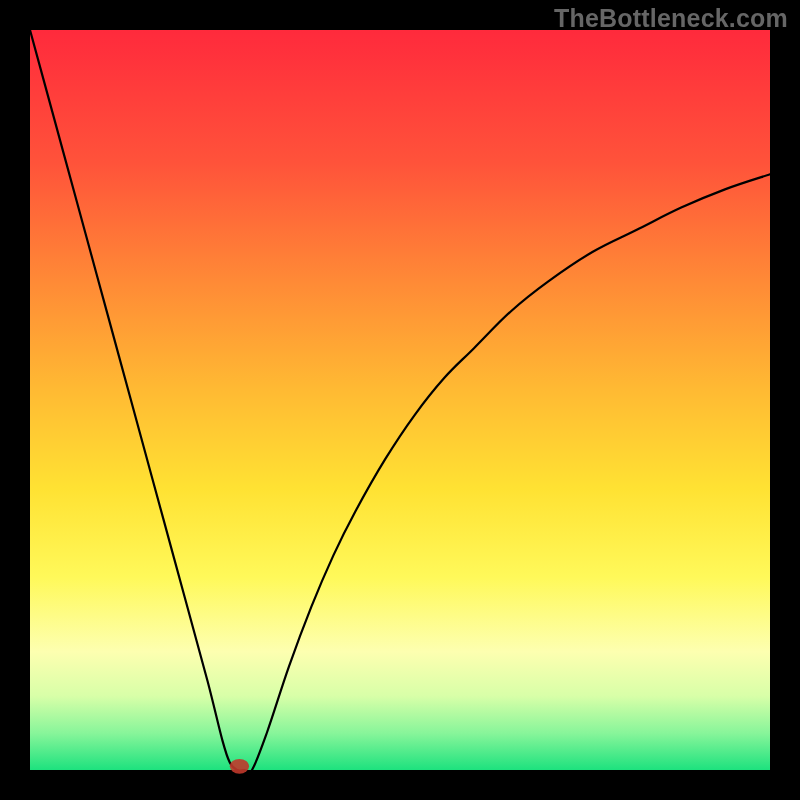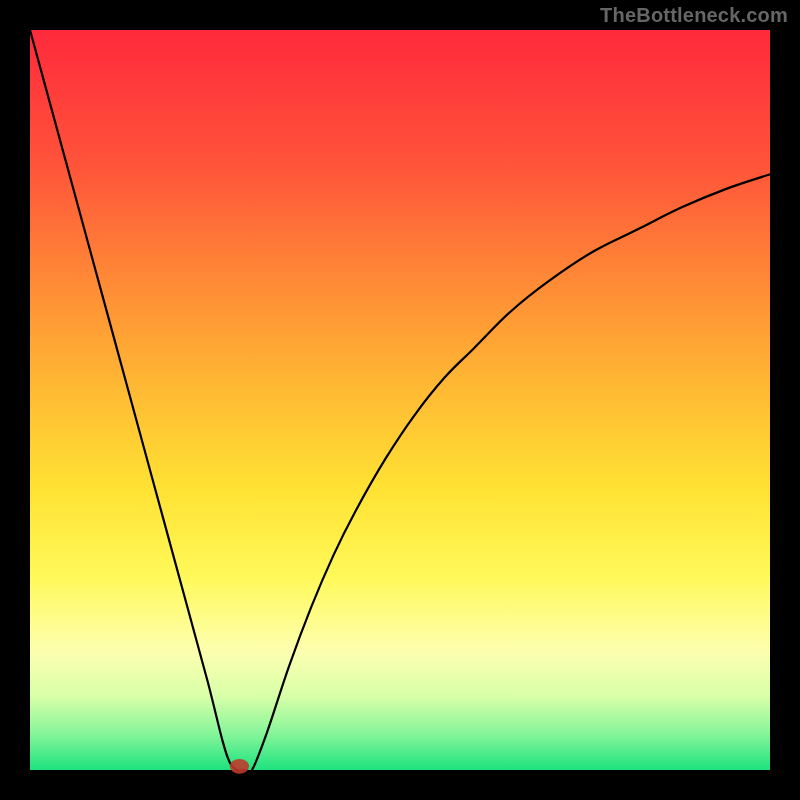--- a/index.html
+++ b/index.html
@@ -9,21 +9,21 @@
     width: 800px;
     height: 800px;
     background: #000;
   }
   .watermark {
     position: absolute;
     top: 4px;
     right: 12px;
     color: #666666;
     font-family: Arial, Helvetica, sans-serif;
-    font-size: 20px;
+    font-size: 25px;
     font-weight: 600;
     letter-spacing: 0.2px;
     z-index: 5;
   }
   .plot-area {
     position: absolute;
     left: 30px;
     top: 30px;
     width: 740px;
     height: 740px;

